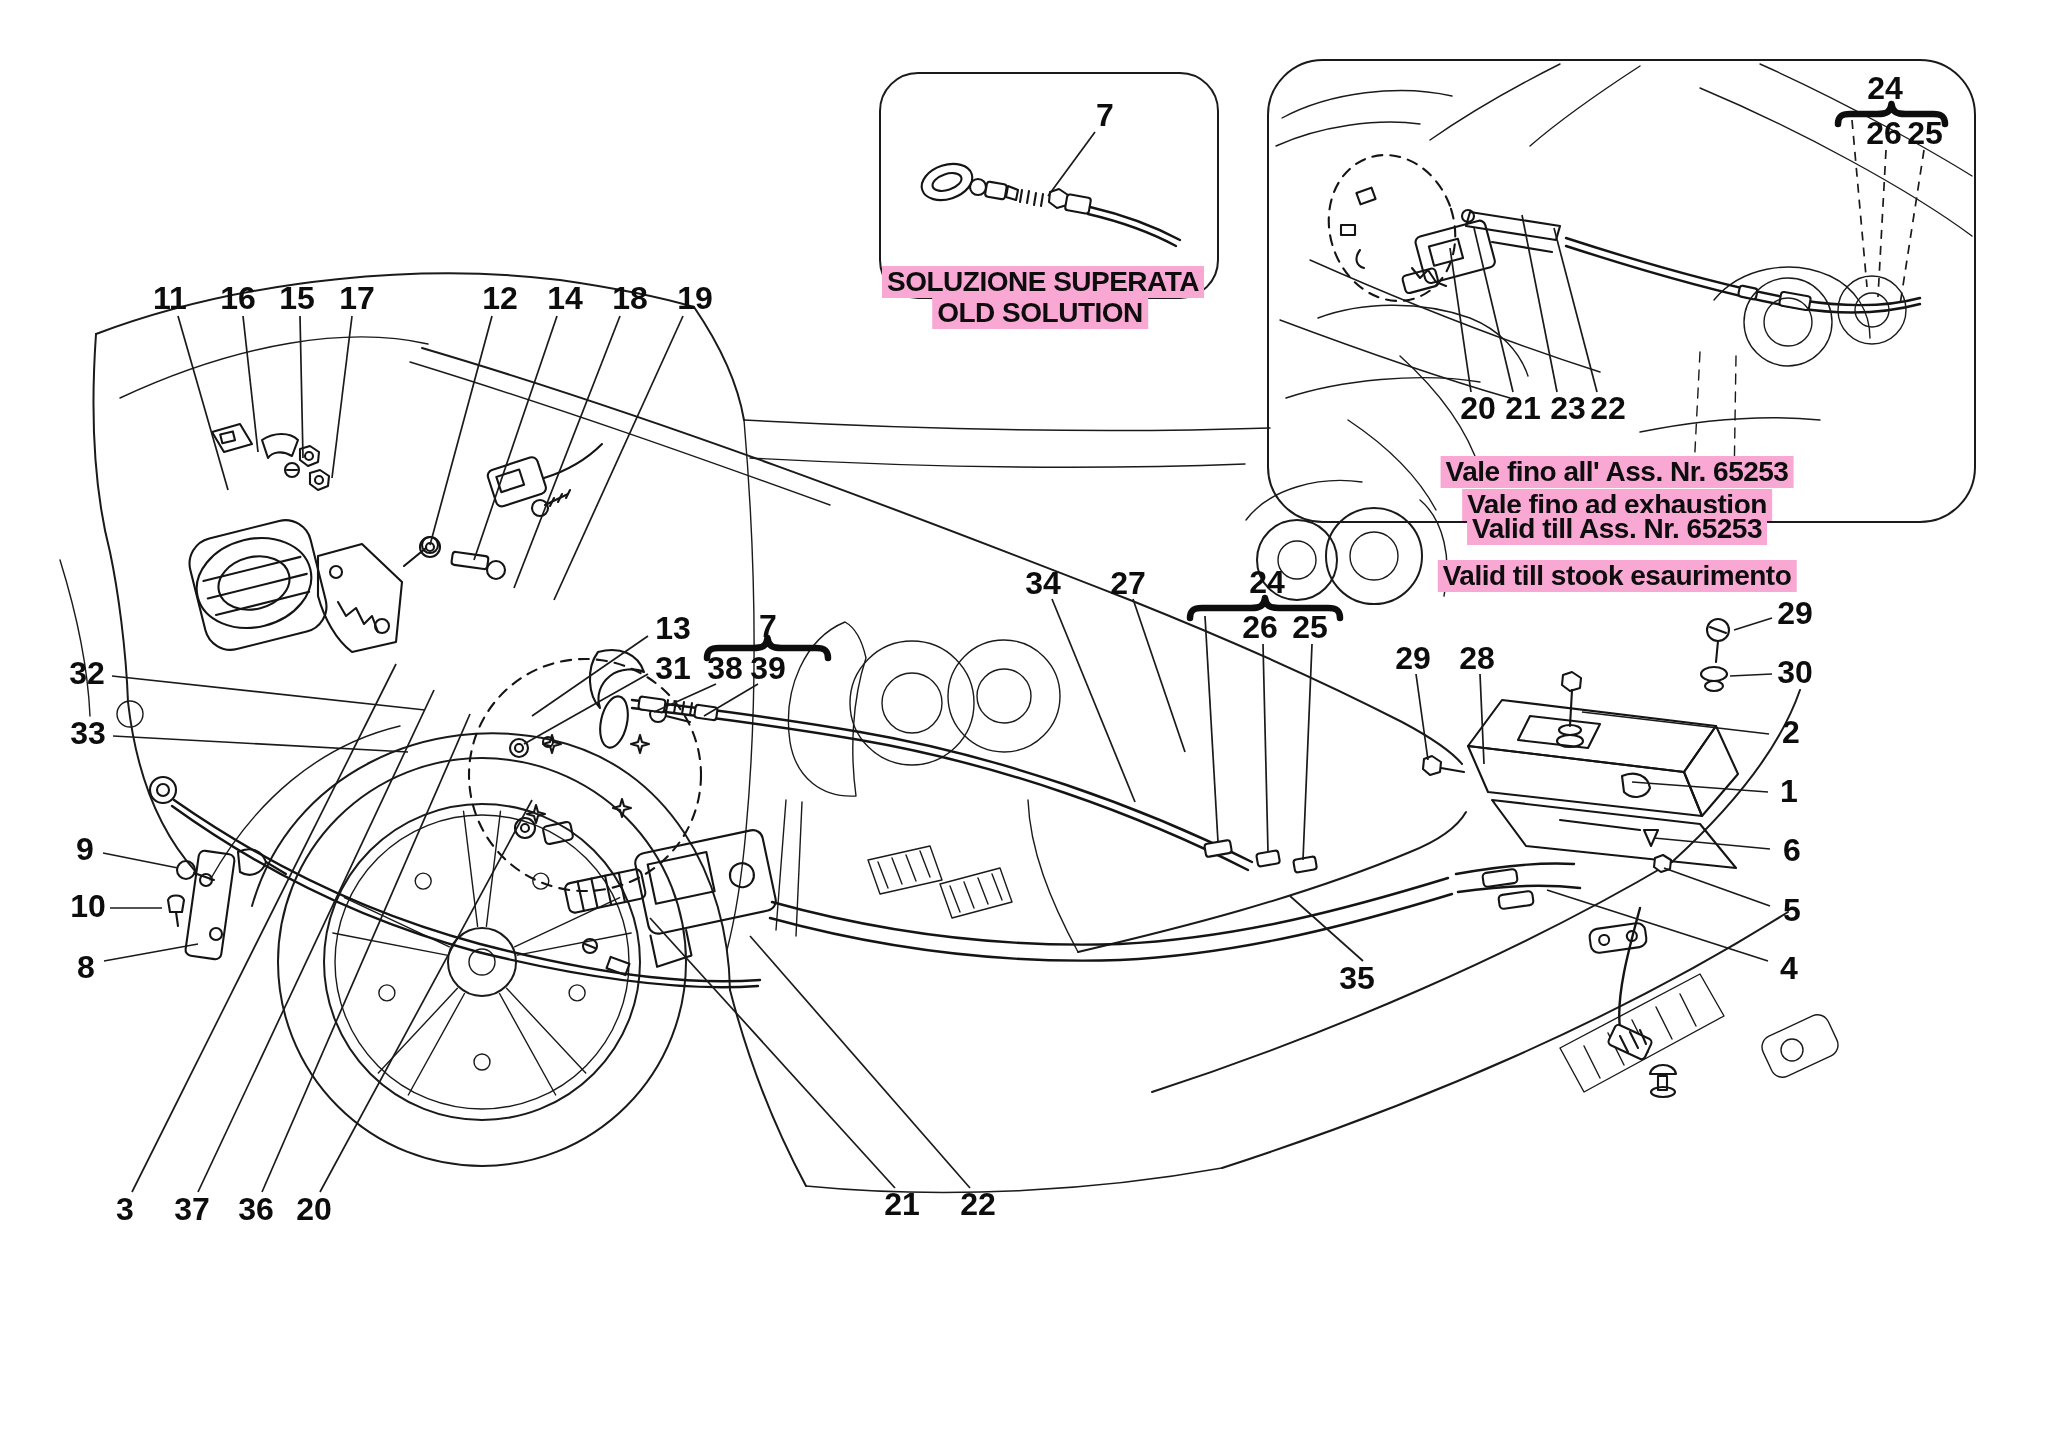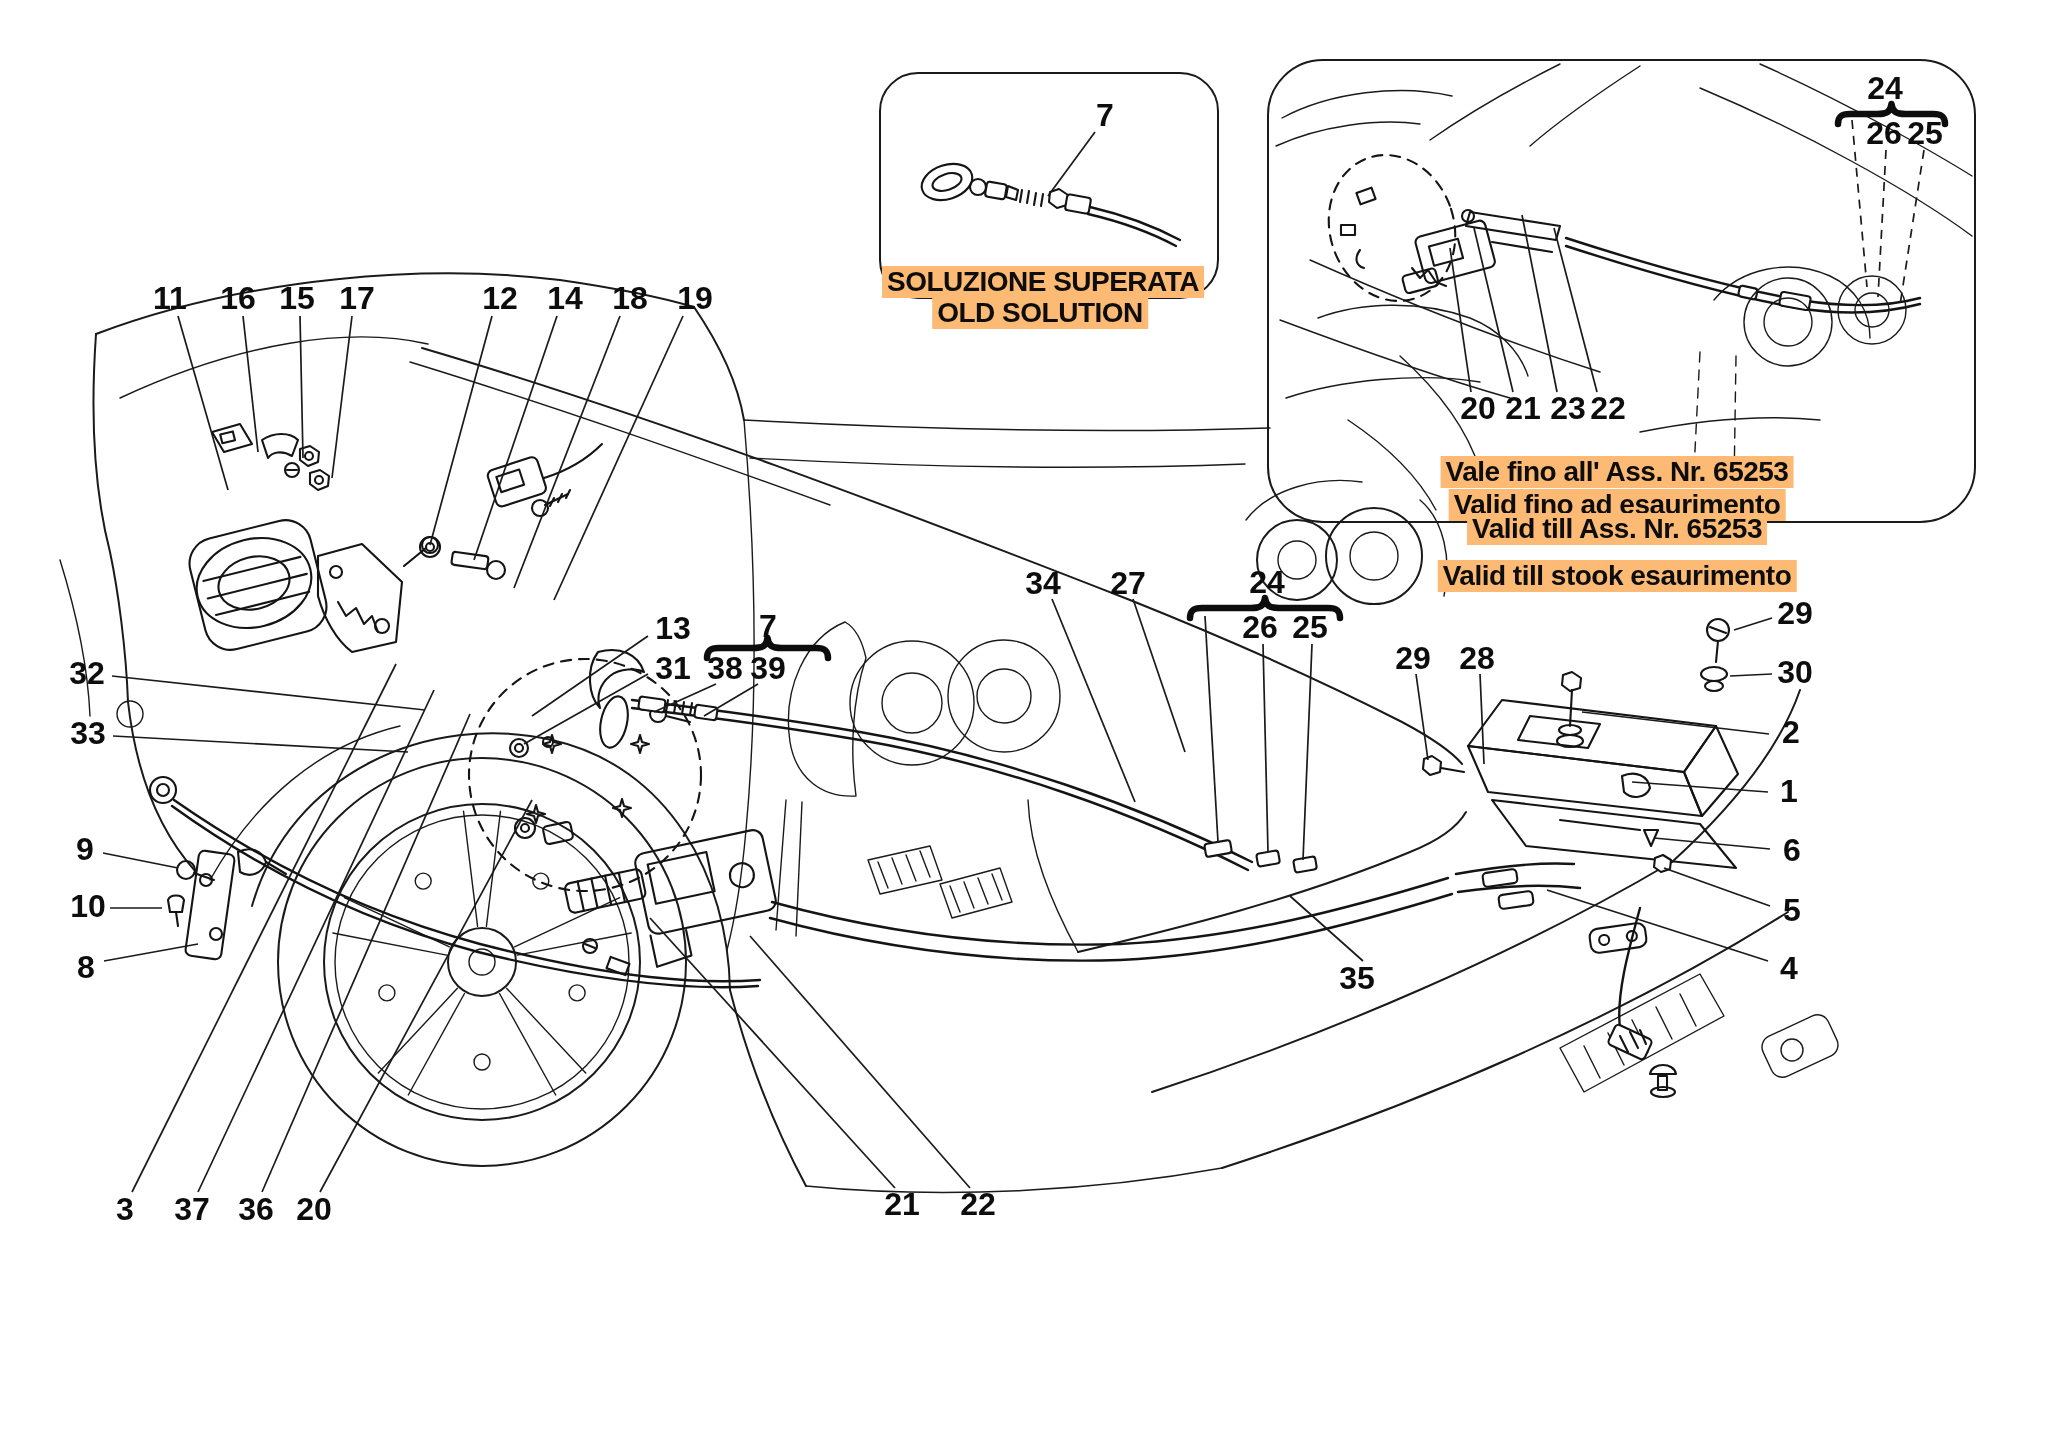--- a/index.html
+++ b/index.html
@@ -11,21 +11,21 @@
   .mech{stroke:#141414;fill:none;stroke-width:2.1;stroke-linecap:round;stroke-linejoin:round;}
   .mechf{stroke:#141414;fill:#ffffff;stroke-width:2.1;stroke-linejoin:round;}
   .cable{stroke:#141414;fill:none;stroke-width:2.4;stroke-linecap:round;}
   .dashed{stroke-dasharray:10 8;}
   .leader{stroke:#1a1a1a;stroke-width:1.7;fill:none;}
   .leader.dash{stroke-dasharray:9 7;}
   .callout-text{font-family:"Liberation Sans","DejaVu Sans",sans-serif;font-weight:bold;
                 font-size:32px;fill:#0d0d0d;}
   .brace{stroke:#0d0d0d;stroke-width:6.5;fill:none;stroke-linecap:round;stroke-linejoin:round;}
   .caption{position:absolute;transform:translate(-50%,-50%);white-space:nowrap;
-           font-weight:bold;color:#0d0d0d;background:#fdba74;padding:0 5px;
+           font-weight:bold;color:#0d0d0d;background:#f9a8d4;padding:0 5px;
            letter-spacing:-0.5px;text-align:center;}
   .cap-old{font-size:28px;}
   .cap-val{font-size:28px;}
 </style>
 </head>
 <body>
 
 <div class="stage">
 <svg width="2048" height="1447" viewBox="0 0 2048 1447">
 
@@ -417,16 +417,16 @@
         <text x="1523" y="408" text-anchor="middle" dominant-baseline="central" class="callout-text">21</text>
         <text x="1568" y="408" text-anchor="middle" dominant-baseline="central" class="callout-text">23</text>
         <text x="1608" y="408" text-anchor="middle" dominant-baseline="central" class="callout-text">22</text>
       </g>
 </svg>
 
   <div class="caption cap-old" style="left:1043px;top:282px;">SOLUZIONE SUPERATA</div>
   <div class="caption cap-old" style="left:1040px;top:313px;">OLD SOLUTION</div>
 
   <div class="caption cap-val" style="left:1617px;top:472px;">Vale fino all' Ass. Nr. 65253</div>
-  <div class="caption cap-val" style="left:1617px;top:505px;">Valid fino ad esaurimento</div>
+  <div class="caption cap-val" style="left:1617px;top:505px;">Vale fino ad exhaustion</div>
   <div class="caption cap-val" style="left:1617px;top:529px;">Valid till Ass. Nr. 65253</div>
   <div class="caption cap-val" style="left:1617px;top:576px;">Valid till stook esaurimento</div>
 </div>
 
 </body></html>

